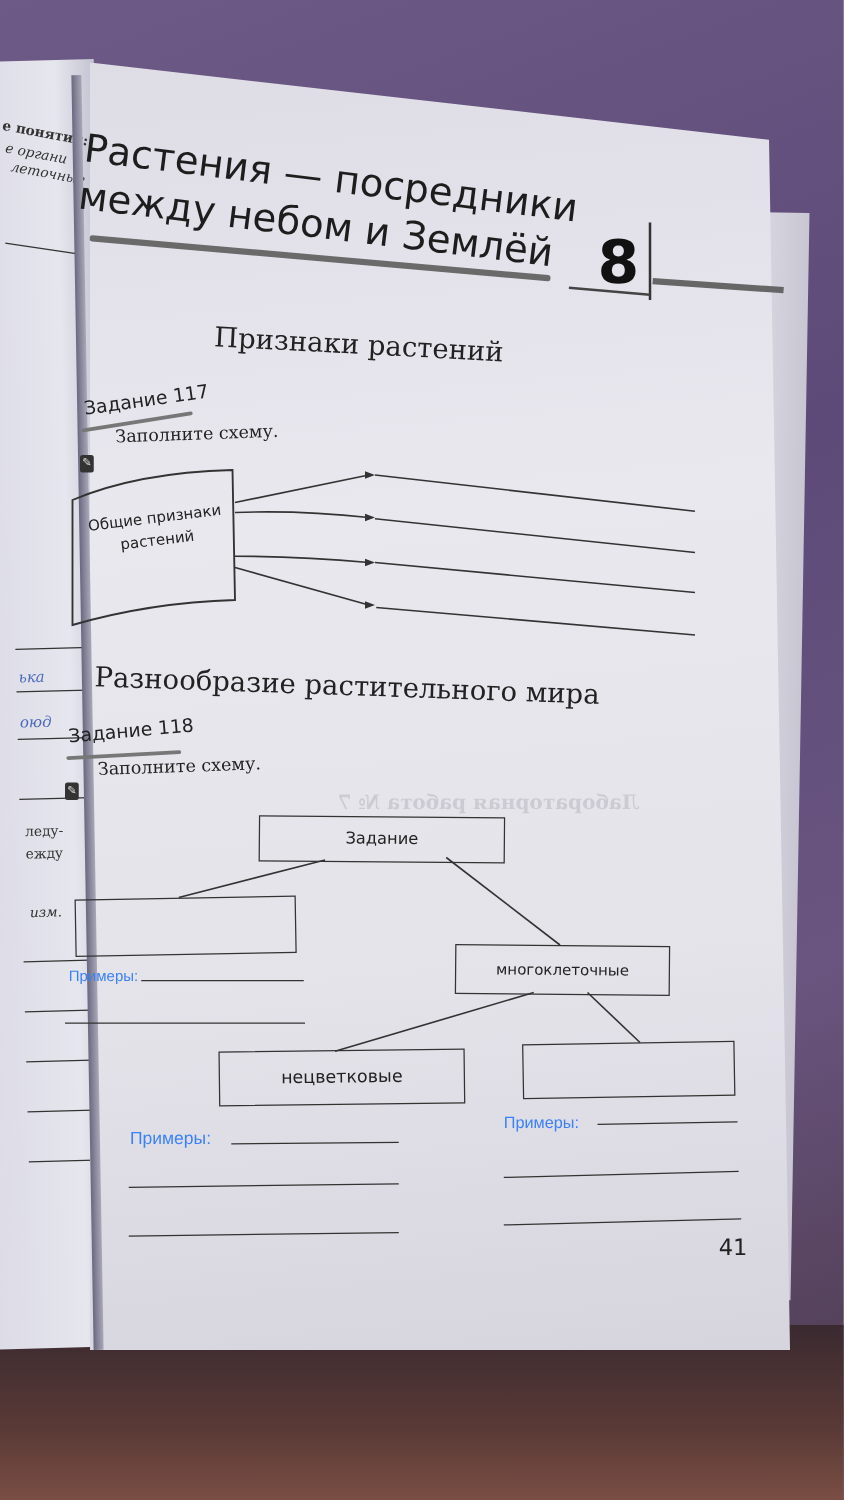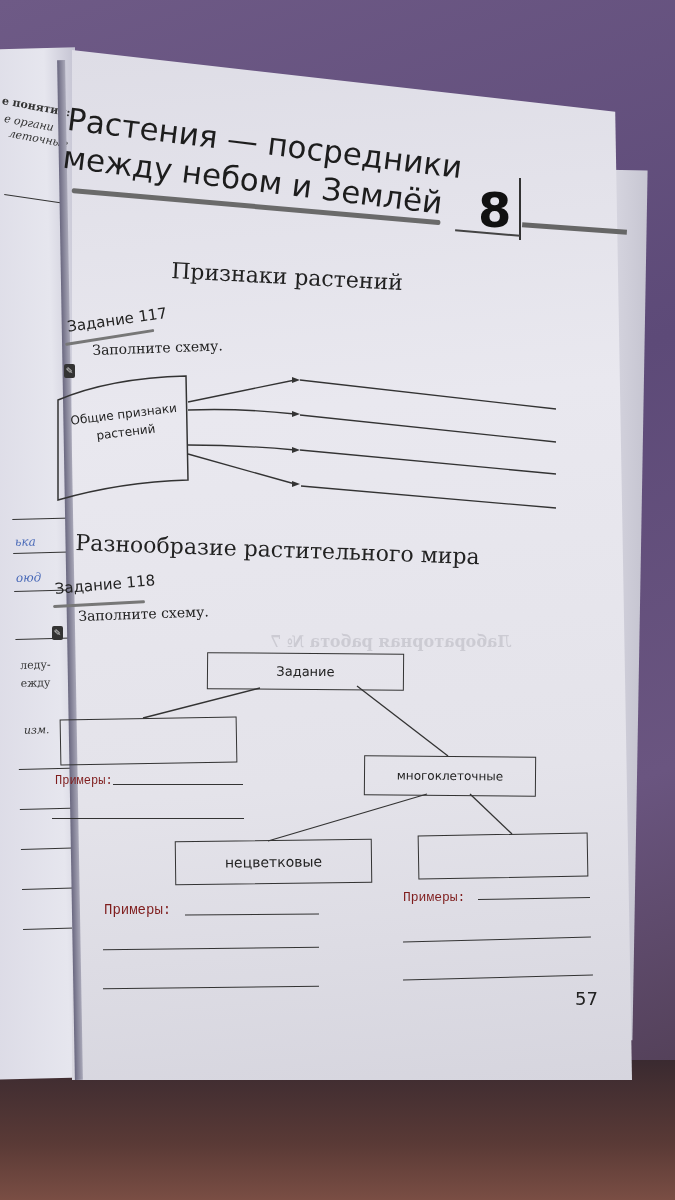--- a/index.html
+++ b/index.html
@@ -68,21 +68,21 @@
   .pencil-icon {
     position:absolute; width:11px; height:14px; background:#333; border-radius:2px;
     color:#ddd; font-size:9px; line-height:14px; text-align:center;
   }
   .box {
     position:absolute; border:1.5px solid #333; background:transparent;
     display:flex; align-items:center; justify-content:center; text-align:center;
     font-family:"DejaVu Sans", sans-serif; color:#222;
   }
   .answer-line { position:absolute; height:1.3px; background:#333; }
-  .label-sm { position:absolute; font-family:Liberation Mono, monospace; font-size:13px; color:#7f1d1d; white-space:nowrap; }
+  .label-sm { position:absolute; font-family:Liberation Sans, sans-serif; font-size:13px; color:#3b82f6; white-space:nowrap; }
   svg.connectors { position:absolute; left:0; top:0; width:675px; height:1200px; pointer-events:none; }
   .page-number { position:absolute; left:575px; top:988px; font-size:18px; color:#222; font-family:"DejaVu Sans", sans-serif; }
   .ghost {
     position:absolute; font-family:"DejaVu Serif", serif; color:rgba(90,90,100,0.18); white-space:nowrap;
     transform: scaleX(-1);
   }
 </style>
 </head>
 <body>
 
@@ -185,13 +185,13 @@
 <div class="label-sm" style="left:104px;top:902px;font-size:14px;">Примеры:</div>
 <div class="answer-line" style="left:185px;top:914px;width:134px;transform:rotate(-0.5deg);"></div>
 <div class="answer-line" style="left:103px;top:948px;width:216px;transform:rotate(-0.7deg);"></div>
 <div class="answer-line" style="left:103px;top:987px;width:216px;transform:rotate(-0.7deg);"></div>
 
 <div class="label-sm" style="left:403px;top:890px;font-size:13px;">Примеры:</div>
 <div class="answer-line" style="left:478px;top:898px;width:112px;transform:rotate(-1deg);"></div>
 <div class="answer-line" style="left:403px;top:939px;width:188px;transform:rotate(-1.5deg);"></div>
 <div class="answer-line" style="left:403px;top:977px;width:190px;transform:rotate(-1.5deg);"></div>
 
-<div class="page-number">57</div>
+<div class="page-number">41</div>
 
 </body></html>

